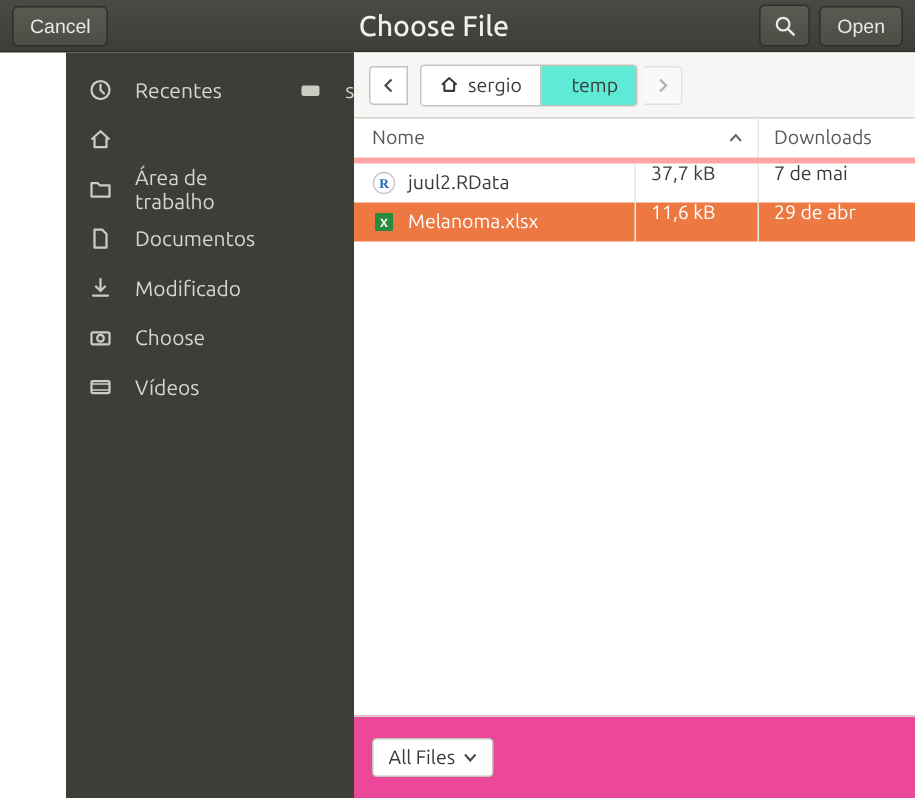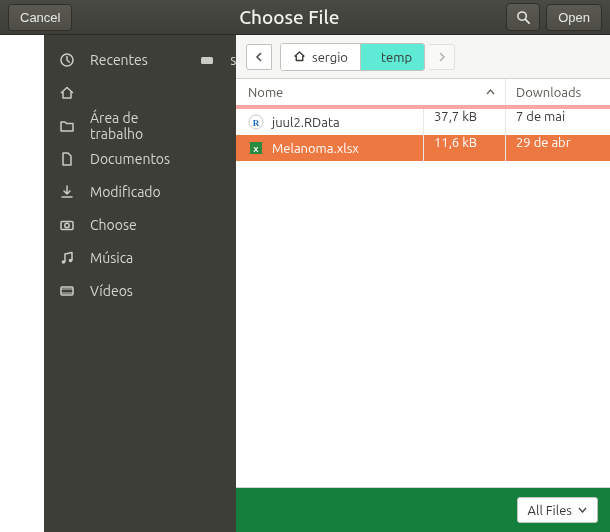--- a/index.html
+++ b/index.html
@@ -33,21 +33,21 @@
   .fl-head .col { padding: 0 10px; display: flex; align-items: center; gap: 4px; cursor: pointer; }
   .col-name { flex: 1; padding-left: 12px !important; border-right: 1px solid #e8e8e3; height: 100%; }
   .col-size { width: 82px; border-right: 1px solid #e8e8e3; height: 100%; }
   .col-mod  { width: 104px; height: 100%; }
   .fl-row { display: flex; height: 26px; align-items: center; font-size: 13px; cursor: pointer; }
   .fl-row .col { padding: 0 10px; overflow: hidden; white-space: nowrap; }
   .fl-row.selected { background: #ed7842; color: #fff; }
   .fl-row:not(.selected) { color: #3a3a36; }
   .file-icon { width: 16px; height: 16px; display: inline-flex; align-items: center; justify-content: center; margin-right: 8px; flex-shrink: 0; }
   
-  .footer { height: 45px; background: #15803d; border-top: 1px solid #d4d4cf; display: flex; align-items: center; justify-content: flex-end; padding: 0 12px; }
+  .footer { height: 55px; background: #ec4899; border-top: 1px solid #d4d4cf; display: flex; align-items: center; justify-content: flex-start; padding: 0 12px; }
   .filter-btn { background: #fff; border: 1px solid #c3c3bd; border-radius: 3px; padding: 5px 10px; font-size: 13px; display: flex; align-items: center; gap: 6px; cursor: pointer; color: #3a3a36; }
   
   svg { display: block; }
 </style>
 </head>
 <body>
 
 <div class="titlebar">
   <button class="tb-btn">Cancel</button>
   <div class="tb-title">Choose File</div>
@@ -104,30 +104,20 @@
           <span class="sb-label">Modificado</span>
         </div>
         <div class="sb-item">
           <span class="sb-icon">
             <svg width="16" height="16" viewBox="0 0 16 16">
               <rect x="2" y="4.5" width="12" height="8" rx="1" fill="none" stroke="#ccccc5" stroke-width="1.5"></rect>
               <circle cx="8" cy="8.5" r="2.2" fill="none" stroke="#ccccc5" stroke-width="1.5"></circle>
             </svg>
           </span>
           <span class="sb-label">Choose</span>
-        </div>
-        <div class="sb-item">
-          <span class="sb-icon">
-            <svg width="16" height="16" viewBox="0 0 16 16">
-              <path d="M6 12V4l7-1.5v8" fill="none" stroke="#ccccc5" stroke-width="1.5" stroke-linejoin="round"></path>
-              <circle cx="4.5" cy="12" r="1.8" fill="#ccccc5"></circle>
-              <circle cx="11.5" cy="10.5" r="1.8" fill="#ccccc5"></circle>
-            </svg>
-          </span>
-          <span class="sb-label">Música</span>
         </div>
         <div class="sb-item">
           <span class="sb-icon">
             <svg width="16" height="16" viewBox="0 0 16 16">
               <rect x="2" y="4" width="12" height="8" rx="1" fill="none" stroke="#ccccc5" stroke-width="1.5"></rect>
               <path d="M2 6h12M2 10h12" stroke="#ccccc5" stroke-width="1"></path>
             </svg>
           </span>
           <span class="sb-label">Vídeos</span>
         </div>

